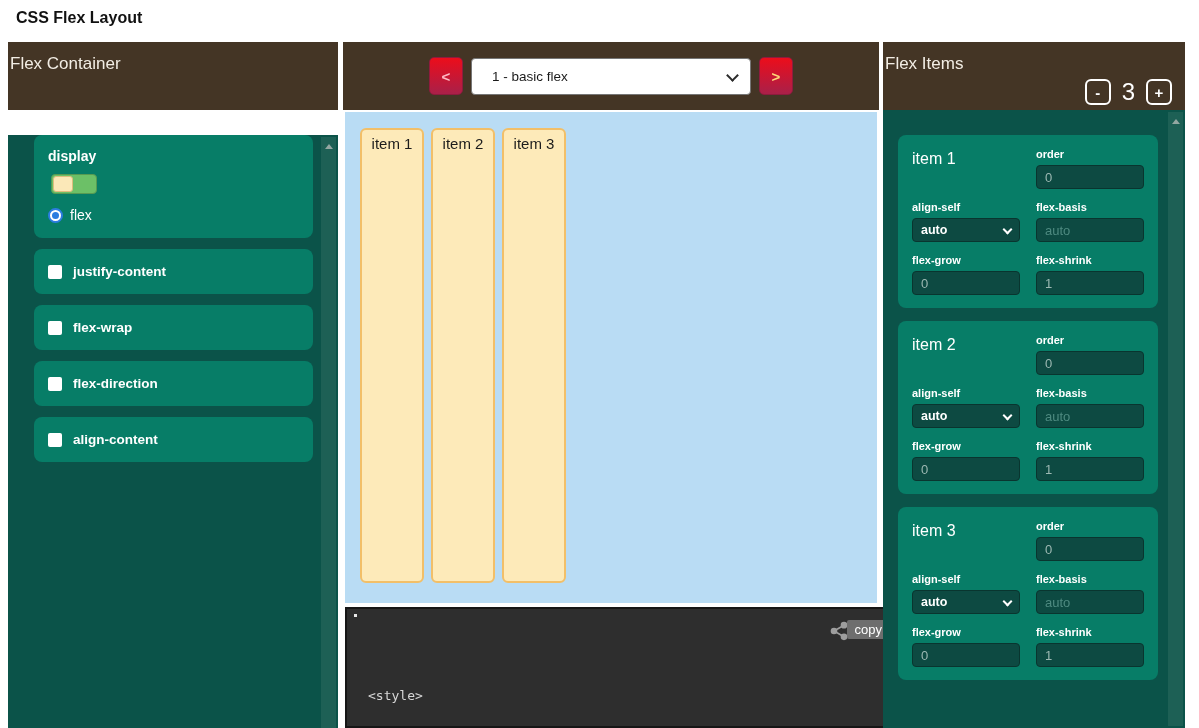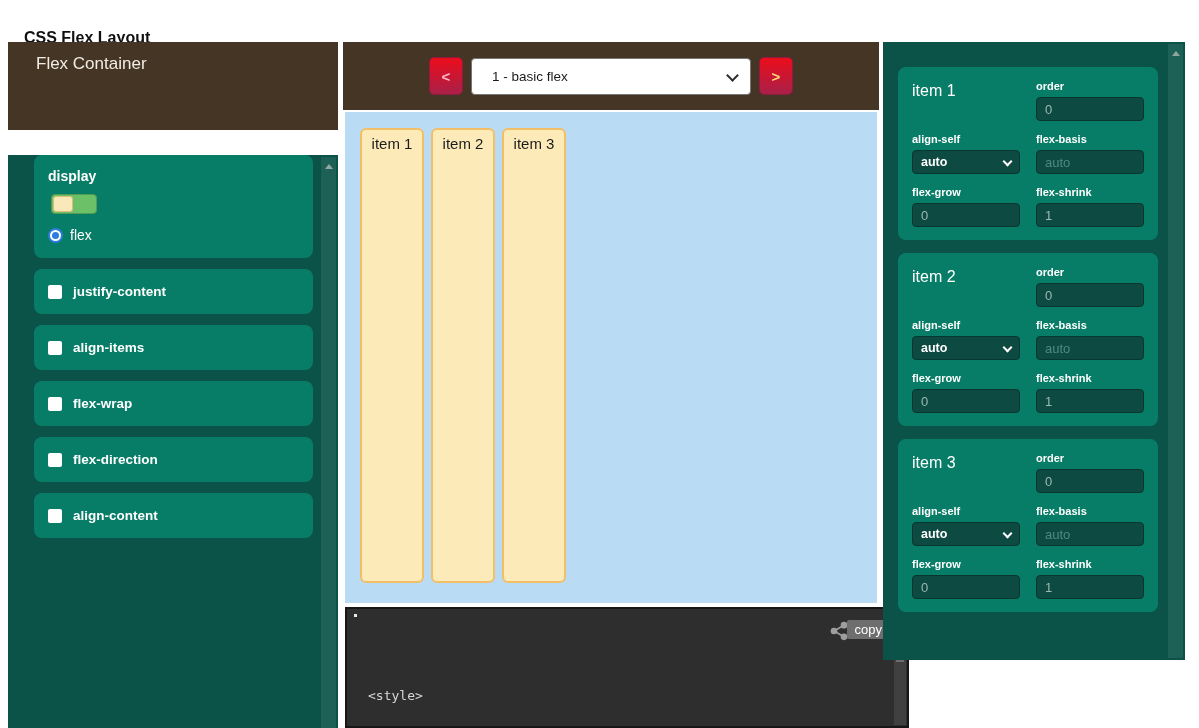--- a/index.html
+++ b/index.html
@@ -1,25 +1,25 @@
 <!DOCTYPE html>
 <html><head>
 <meta charset="utf-8">
 <style>
   * { margin:0; padding:0; box-sizing:border-box; }
   html,body { width:1199px; height:728px; }
   body {
     position:relative; overflow:hidden; background:#ffffff;
     font-family:"Liberation Sans", sans-serif;
   }
-  .page-title { position:absolute; left:24px; top:9px; font-size:16px; font-weight:bold; color:#111;margin-top:20px; }
+  .page-title { position:absolute; left:16px; top:9px; font-size:16px; font-weight:bold; color:#111; }
 
   
   .panel { position:absolute; }
-  .panel-header { background:#443525; color:#f2ede4; height:88px; padding:12px 28px; font-size:17px; position:relative; }
+  .panel-header { background:#443525; color:#f2ede4; height:68px; padding:12px 2px; font-size:17px; position:relative; }
   .panel-body { background:#0b5349; position:relative; }
   .scroll-strip { position:absolute; top:2px; right:2px; bottom:2px; width:15px; background:#1d6055; }
   .scroll-up-arrow { margin:7px auto 0; width:0; height:0; border-left:4px solid transparent; border-right:4px solid transparent; border-bottom:5px solid #93a7a2; }
 
   
   .left-panel { left:8px; top:42px; width:330px; height:681px; }
   .left-body { height:613px; }
   .card { background:#077d67; border-radius:8px; margin:11px 25px 0 26px; }
   .display-card { margin-top:25px; padding:13px 14px 15px; }
   .display-label { color:#fff; font-weight:bold; font-size:14px; }
@@ -88,24 +88,20 @@
         <span class="radio-label">flex</span>
       </div>
     </div>
 
     <div class="card ctrl-card">
       <span class="checkbox"></span>
       <span class="ctrl-label">justify-content</span>
     </div>
     <div class="card ctrl-card">
       <span class="checkbox"></span>
-      <span class="ctrl-label">align-items</span>
-    </div>
-    <div class="card ctrl-card">
-      <span class="checkbox"></span>
       <span class="ctrl-label">flex-wrap</span>
     </div>
     <div class="card ctrl-card">
       <span class="checkbox"></span>
       <span class="ctrl-label">flex-direction</span>
     </div>
     <div class="card ctrl-card">
       <span class="checkbox"></span>
       <span class="ctrl-label">align-content</span>
     </div>
@@ -147,20 +143,28 @@
     
     
   </div>
   <div class="code-scroll">
     <div class="code-scroll-arrow"></div>
     <div class="code-thumb"></div>
   </div>
 </div>
 
 <div class="panel right-panel">
+  <div class="panel-header">
+    <span>Flex Items</span>
+    <div class="counter">
+      <div class="count-btn">-</div>
+      <div class="count-value">3</div>
+      <div class="count-btn">+</div>
+    </div>
+  </div>
   <div class="panel-body right-body">
 
     <div class="fi-card">
       <div class="fi-name">item 1</div>
       <div class="group">
         <div class="glabel">order</div>
         <input class="ginput" value="0" style="">
       </div>
       <div class="group">
         <div class="glabel">align-self</div>

